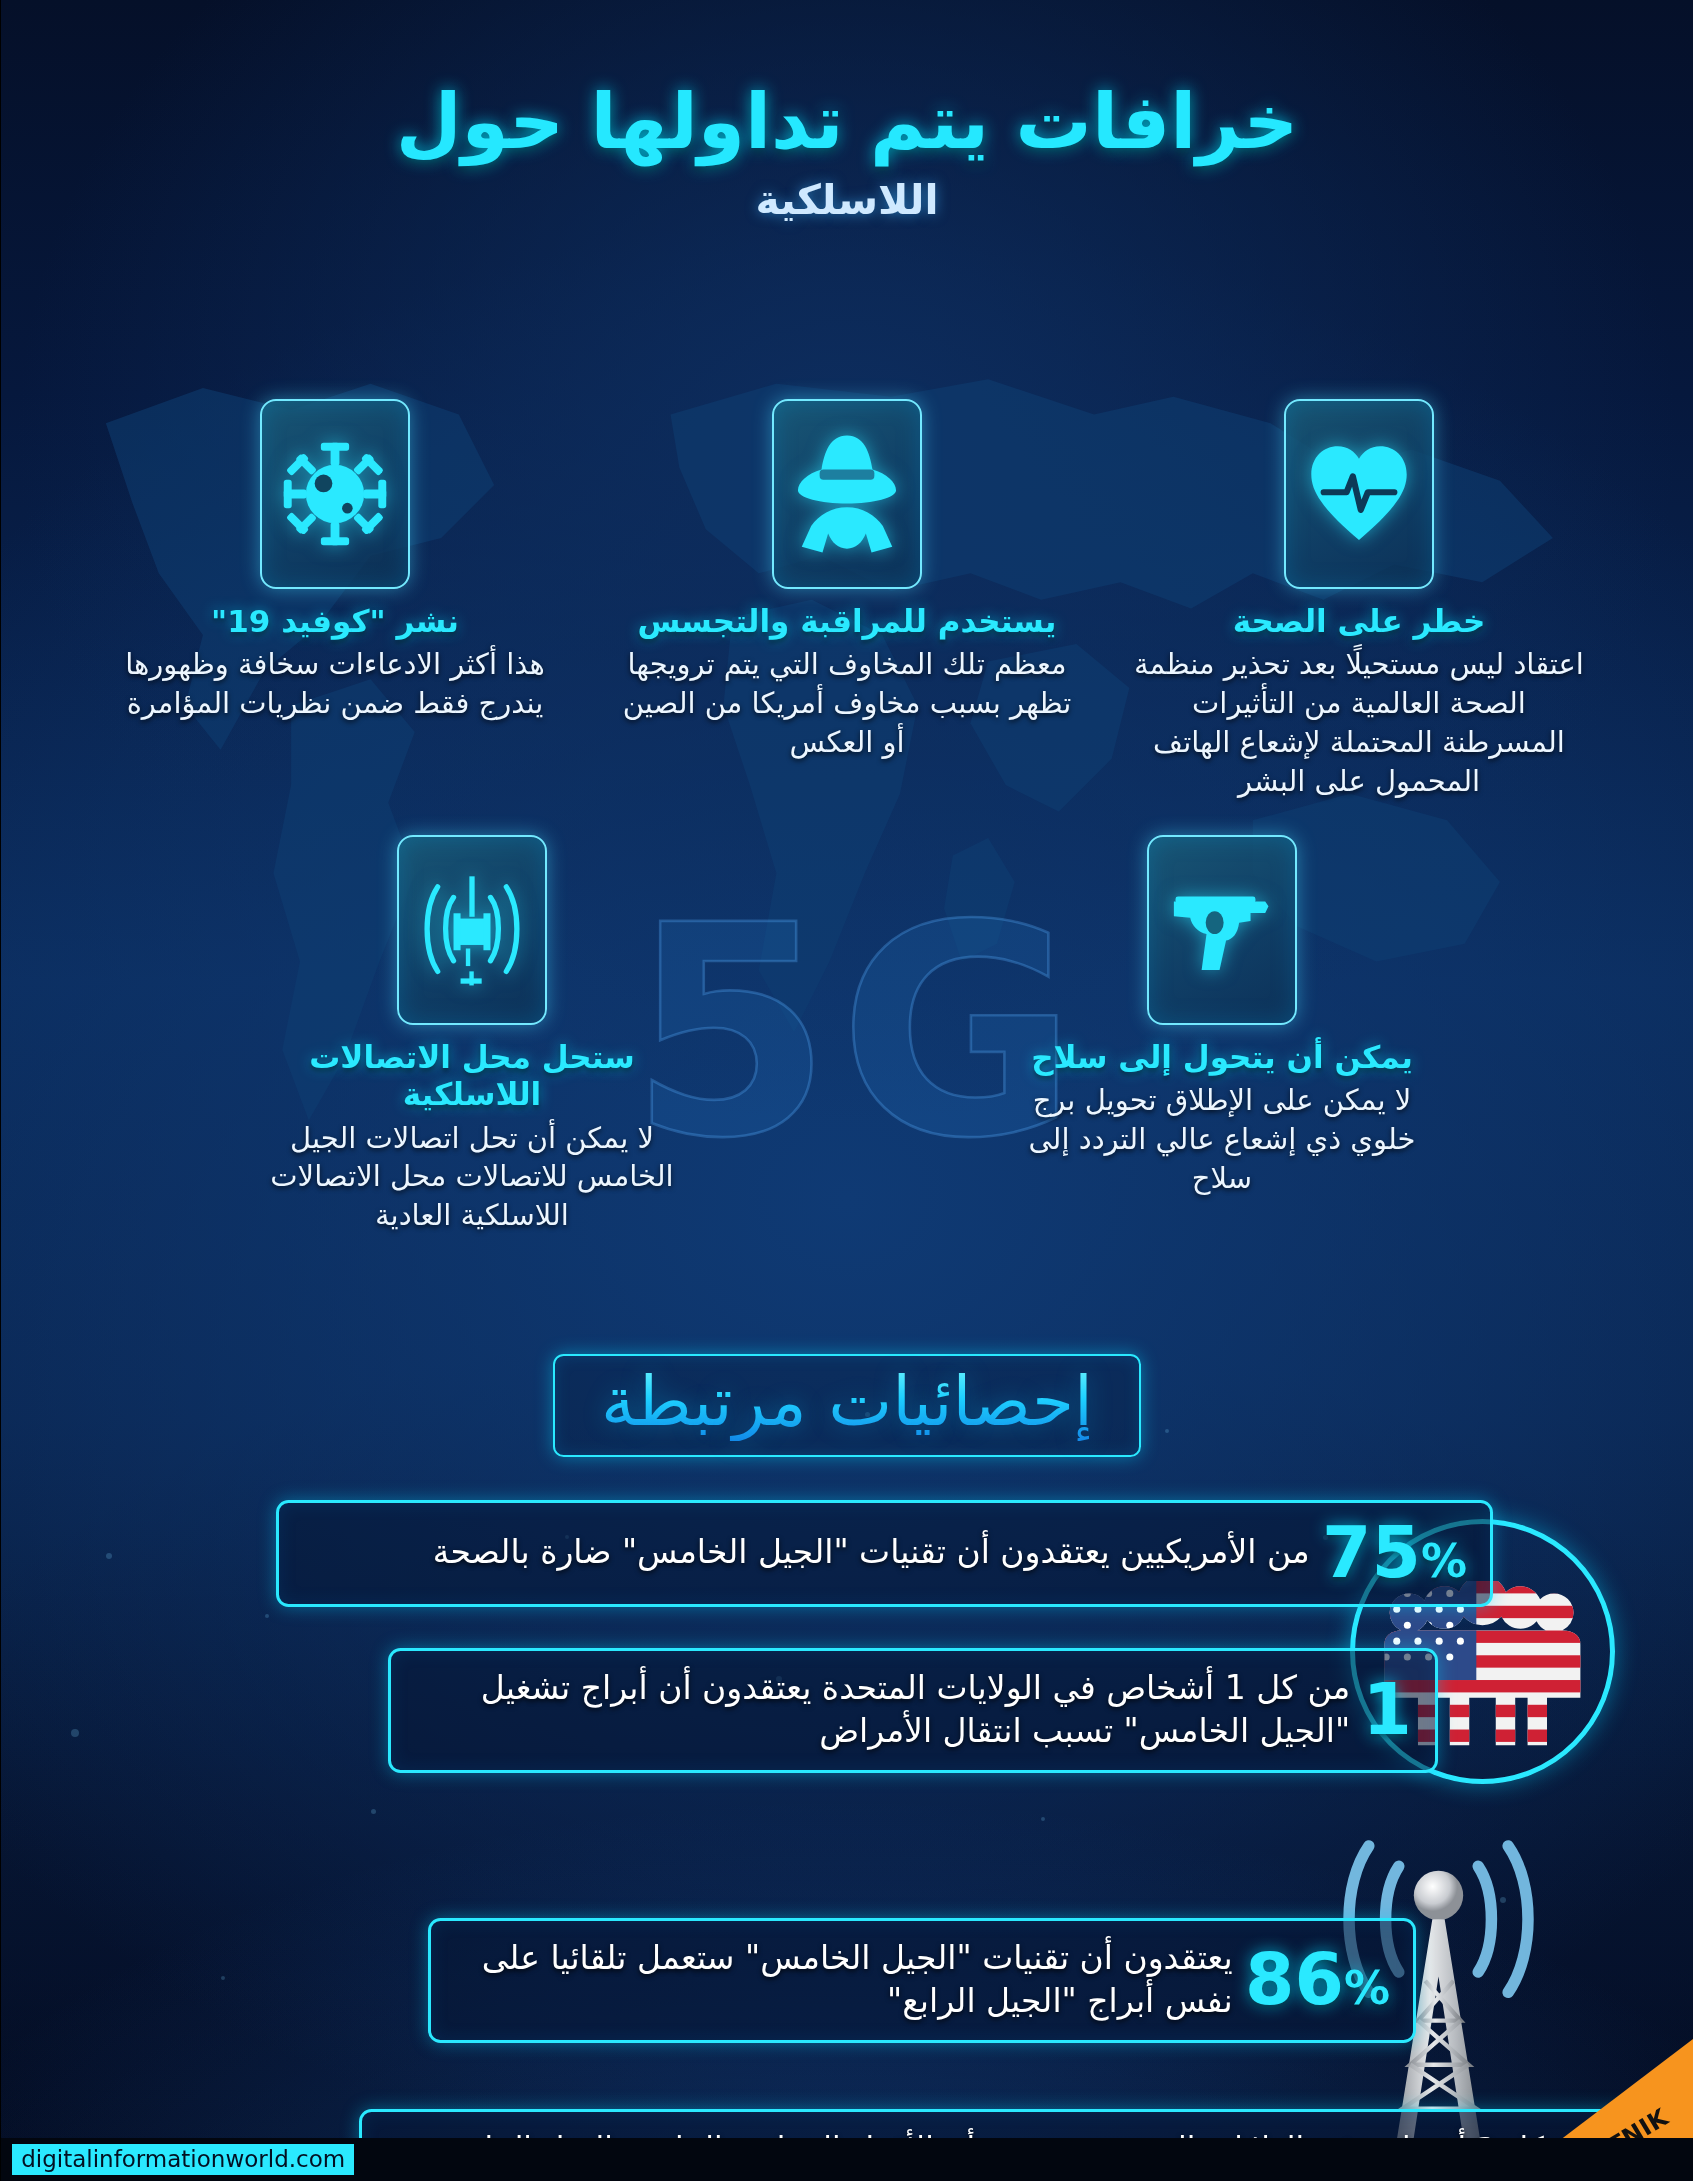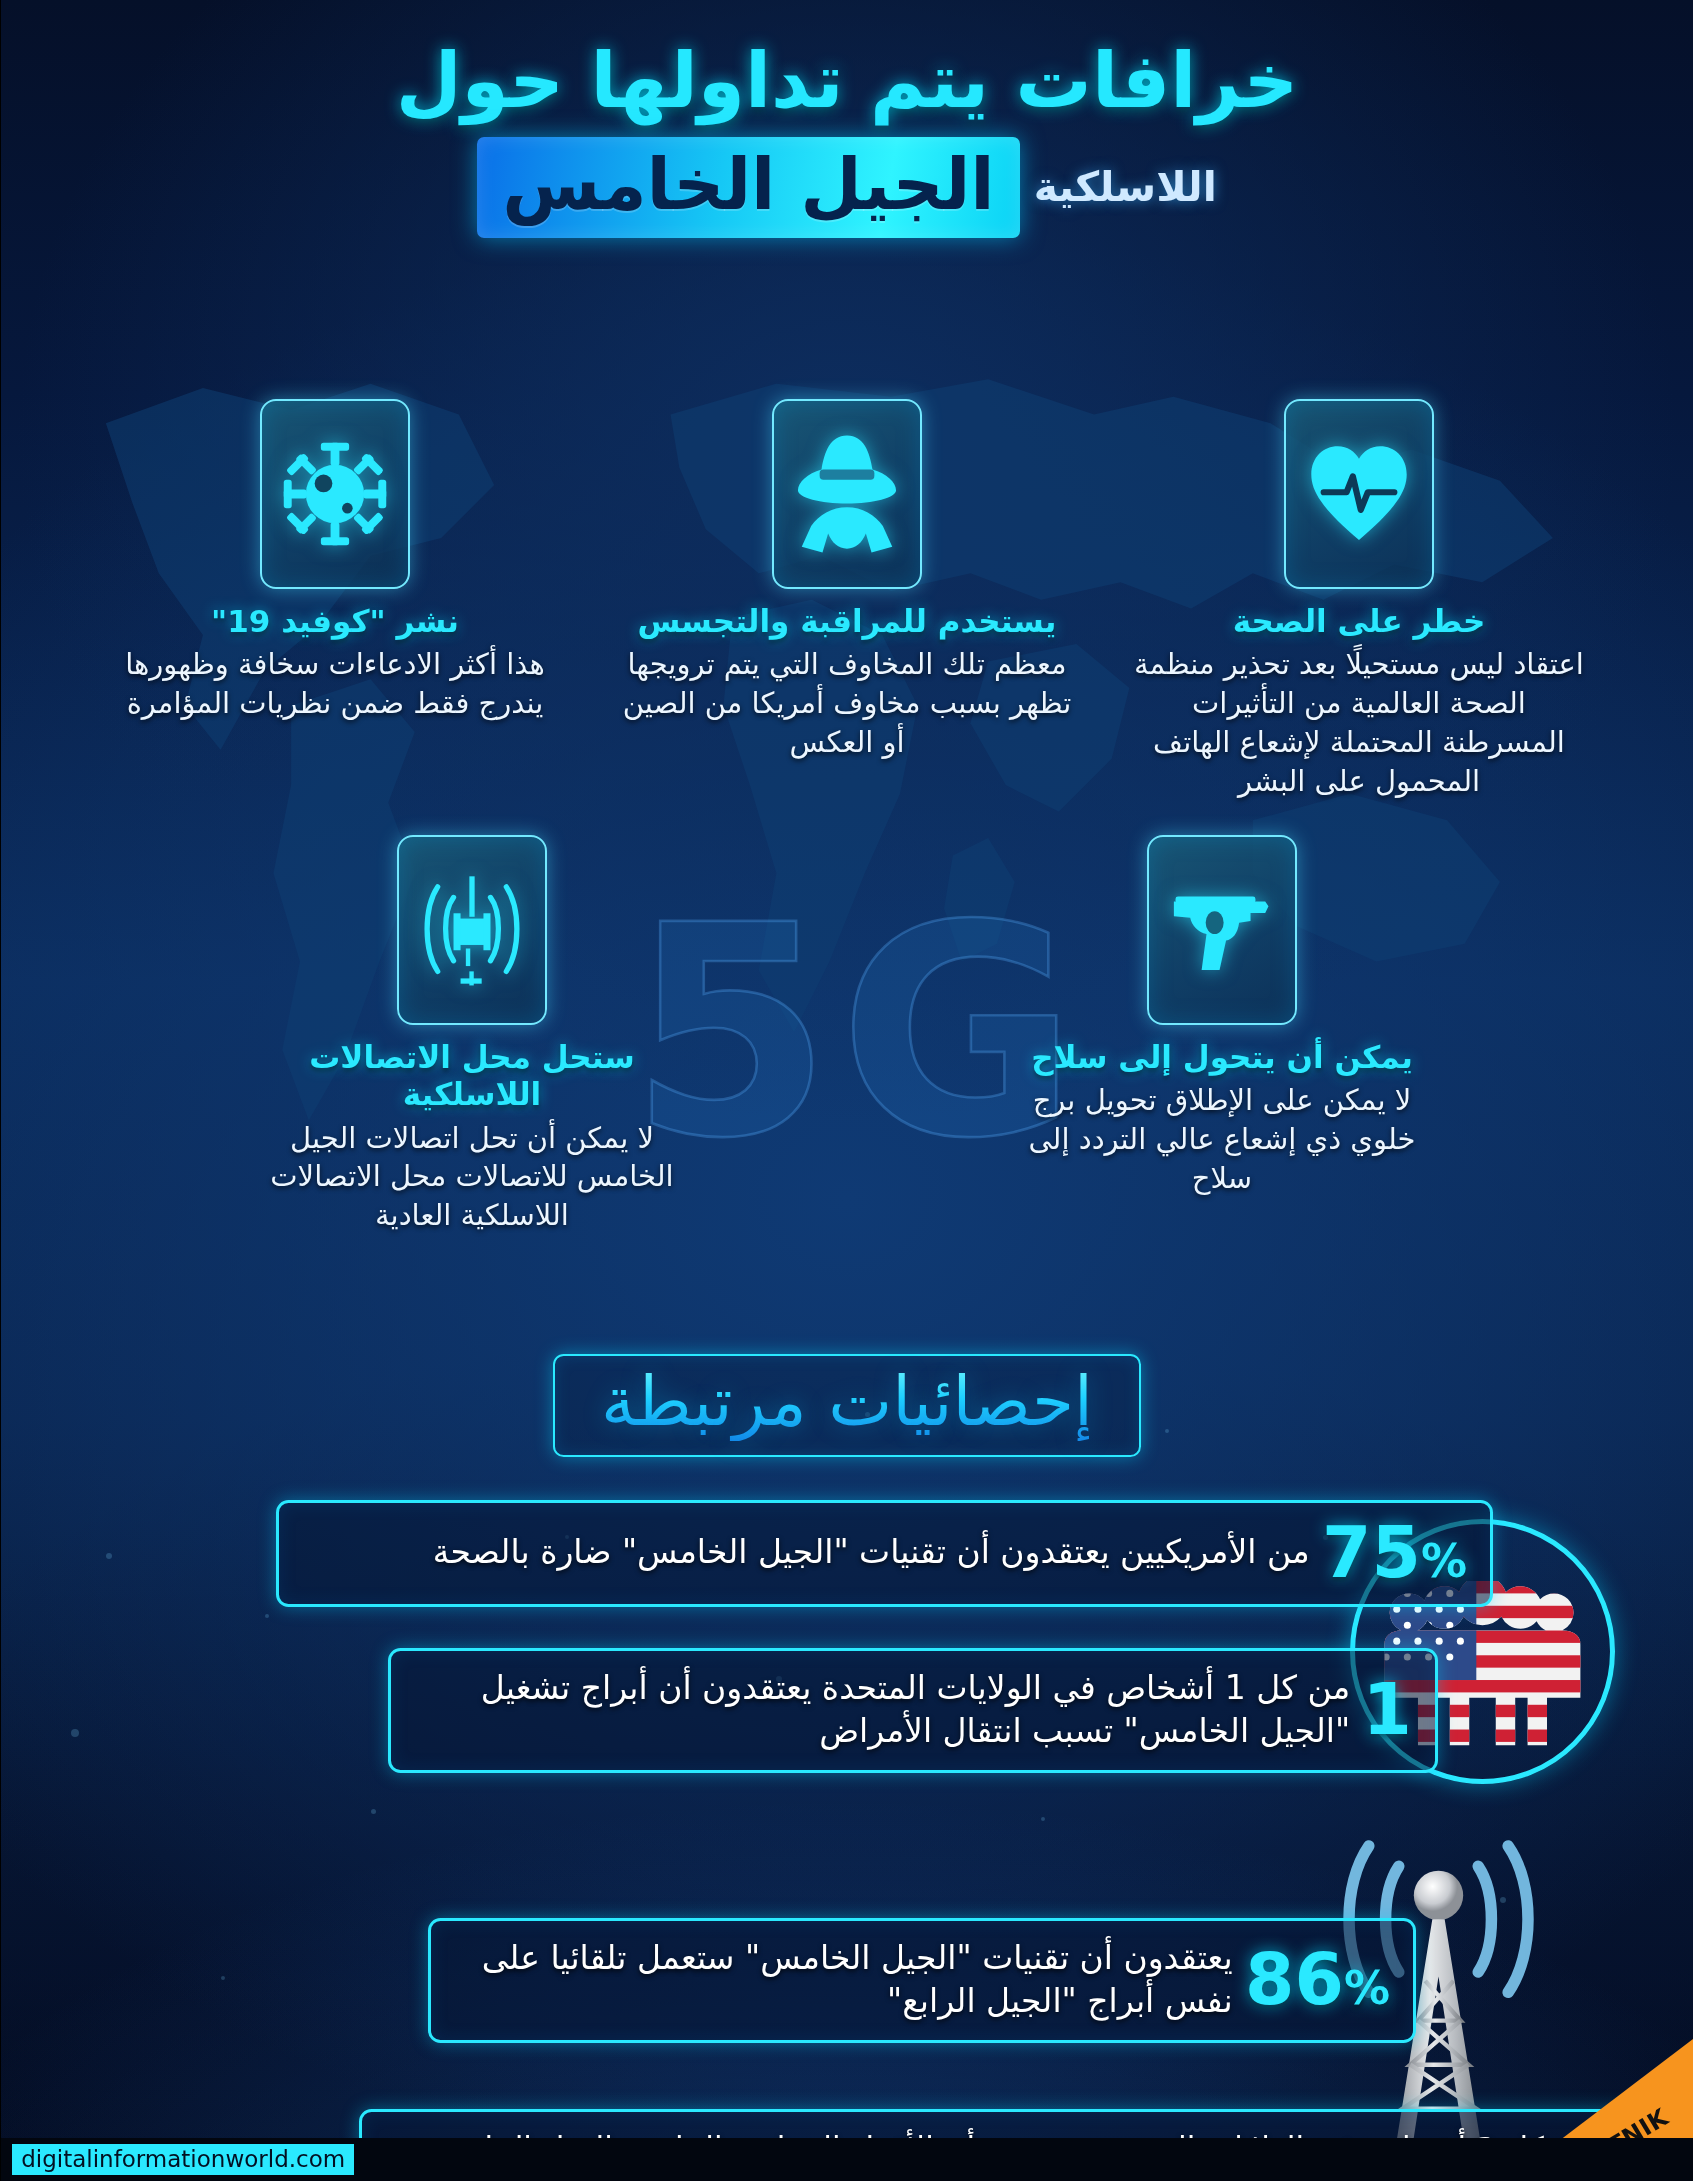--- a/index.html
+++ b/index.html
@@ -48,20 +48,21 @@
     background:radial-gradient(ellipse at 50% 100%, rgba(30,110,200,.35) 0%, rgba(10,40,90,0) 70%);
     pointer-events:none;
   }
 
   
   .header { position:absolute; left:0; right:0; top:37px; text-align:center; }
   .title-line1 {
     font-size:76px; font-weight:bold; color:#25e8ff; line-height:1.15;
     text-shadow:0 0 16px rgba(0,220,255,.75), 0 3.5px 8.8px rgba(0,0,0,.65);
     letter-spacing:0px;
+    margin-top:41px;
   }
   .title-row {
     margin-top:12.4px; display:flex; align-items:center; justify-content:center;
     gap:14px; direction:rtl;
   }
   .title-badge {
     display:inline-block; padding:8.8px 25px 14px;
     background:linear-gradient(100deg,#0a6fe8 0%,#16c8f5 45%,#2ff4ff 75%,#0ad2f5 100%);
     border-radius:7px;
     box-shadow:0 0 23px rgba(0,200,255,.55), inset 0 0 19.4px rgba(255,255,255,.15);
@@ -228,23 +229,20 @@
     <span class="sp" style="left:865px;top:1412px;width:5.3px;height:5.3px"></span>
     <span class="sp" style="left:1165px;top:1429px;width:4.4px;height:4.4px"></span>
   </div>
 
   <div class="bottomglow"></div>
 
   <div class="header">
     <div class="title-line1">خرافات يتم تداولها حول</div>
     <div class="title-row">
       <div class="title-sub">اللاسلكية</div>
-      <div class="title-badge">
-        <div class="title-badge-text">الجيل الخامس</div>
-      </div>
     </div>
   </div>
 
   <div class="myths">
 
     <div class="row row1">
 
       <div class="card">
         <div class="icon-box">
           <svg viewBox="0 0 120 120">

